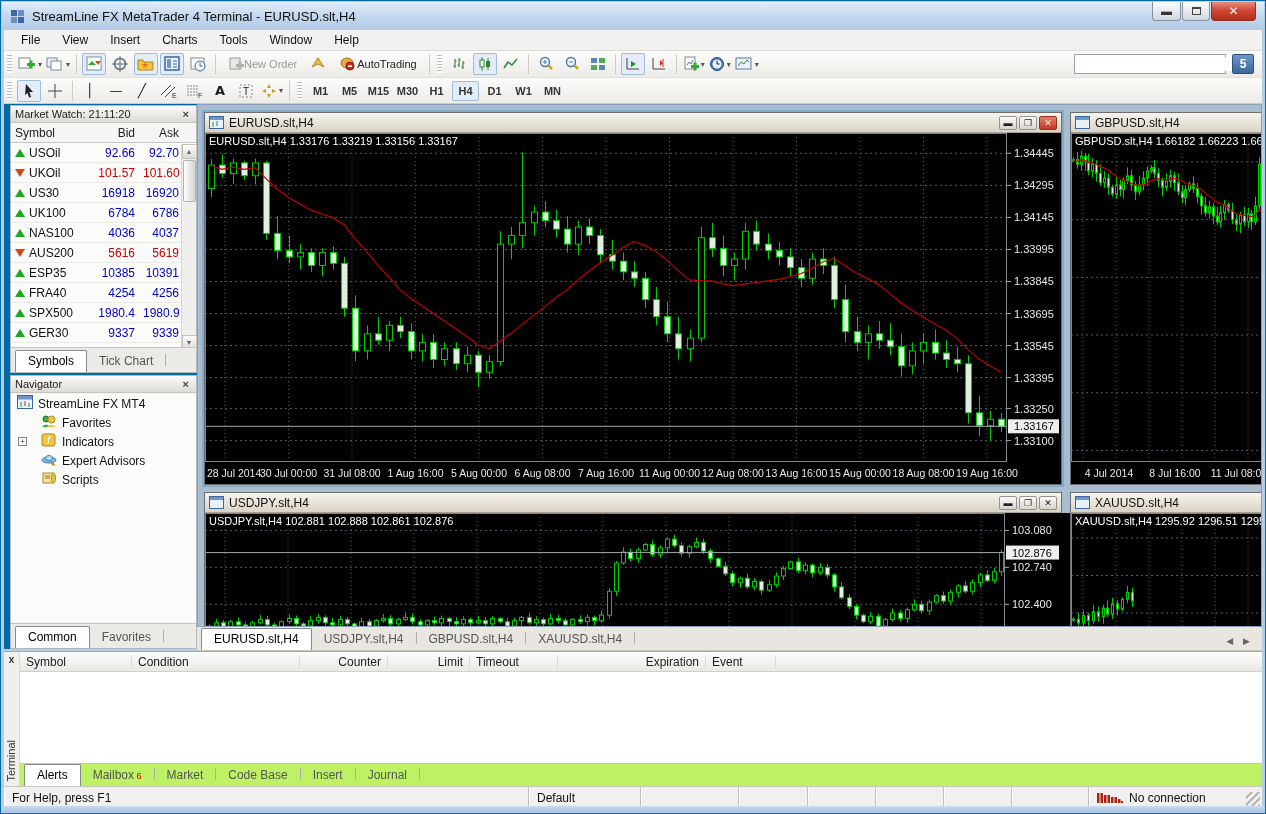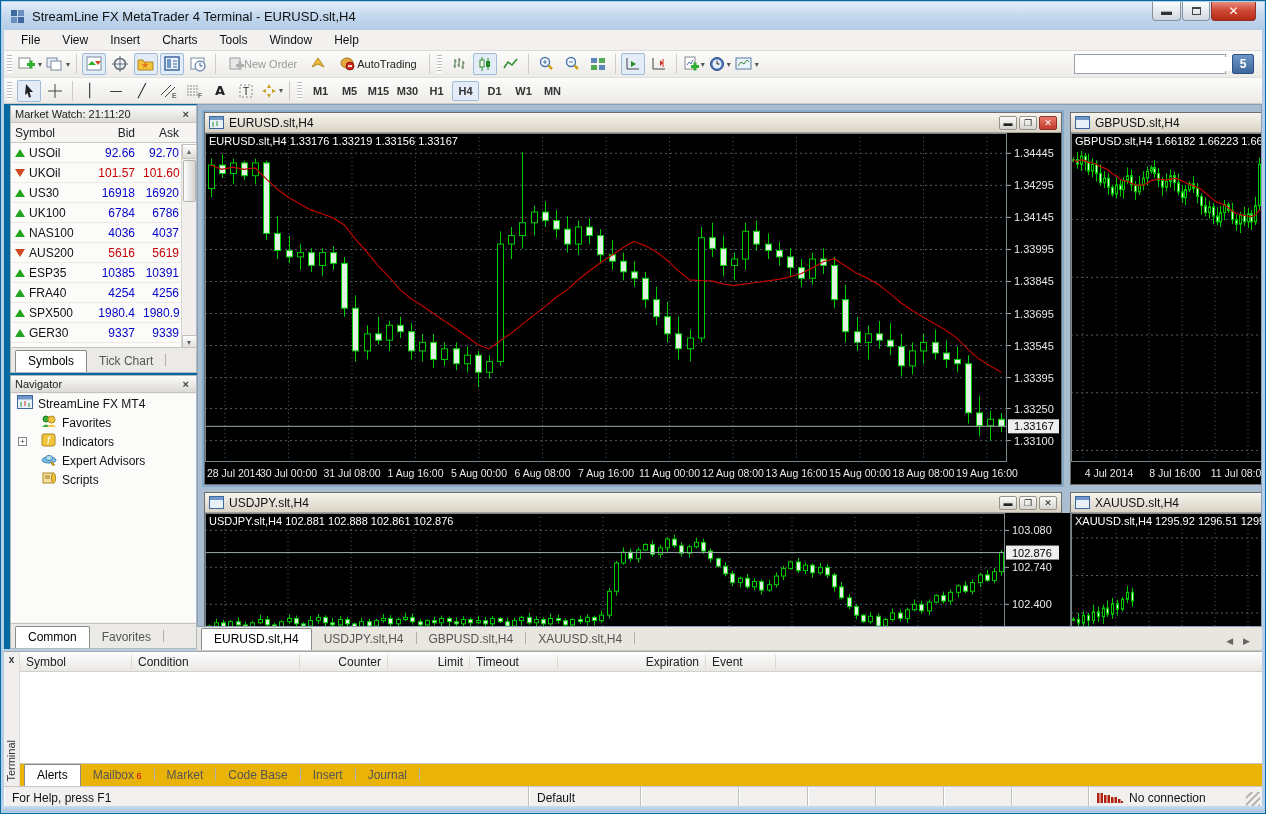--- a/index.html
+++ b/index.html
@@ -90,21 +90,21 @@
 .tab-arrows { margin-left:auto; margin-right:12px; margin-bottom:4px; display:flex; gap:10px; font-size:9px; color:#666; }
 
 
 .terminal { position:absolute; left:3px; right:3px; top:650px; height:135px; background:#fff; border-top:1px solid #a8a8a8; }
 .term-strip { position:absolute; left:0; top:0; bottom:0; width:16px; background:#f0efed; border-right:1px solid #dddbd7; }
 .term-x { font-size:10px; color:#333; text-align:center; padding-top:2px; font-weight:bold; }
 .term-label { position:absolute; bottom:4px; left:1px; writing-mode:vertical-rl; transform:rotate(180deg); font-size:11px; color:#333; }
 .term-head { position:absolute; left:16px; right:0; top:0; height:20px; background:linear-gradient(#fdfdfd,#eae8e4); border-bottom:1px solid #d2d0cc; display:flex; font-size:12px; color:#222; align-items:center; }
 .term-head div { padding:0 6px; border-right:1px solid #dddbd7; height:14px; line-height:14px; }
 .term-body { position:absolute; left:16px; right:0; top:20px; bottom:23px; background:#fff; }
-.term-tabs { position:absolute; left:16px; right:0; bottom:0; height:23px; background:#eab308; border-top:1px solid #c6c4bf; display:flex; align-items:flex-end; padding-left:4px; }
+.term-tabs { position:absolute; left:16px; right:0; bottom:0; height:23px; background:#bef264; border-top:1px solid #c6c4bf; display:flex; align-items:flex-end; padding-left:4px; }
 .mbadge { color:#c80000; font-size:9px; }
 
 
 .statusbar { position:absolute; left:3px; right:3px; top:785px; height:22px; background:#f1f0ee; border-top:1px solid #c8c6c2; display:flex; align-items:center; font-size:12px; color:#111; }
 .st-seg { height:100%; display:flex; align-items:center; padding:0 8px; border-right:1px solid #c2c0bc; box-shadow:inset 1px 0 0 #fff; }
 .st-help { flex:1; }
 .st-conn { width:173px; gap:6px; border-right:none; }
 .grip-corner { position:absolute; right:2px; bottom:2px; width:14px; height:14px;
   background:repeating-linear-gradient(135deg, transparent 0 3px, #b8b6b2 3px 5px); }
 .frame-bottom { position:absolute; left:1px; right:1px; bottom:1px; height:6px; background:linear-gradient(#c9dcf0,#a7c3e0); }

